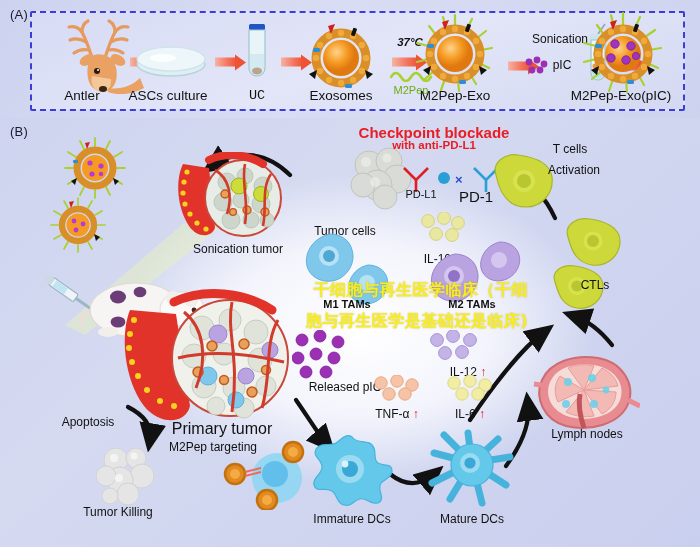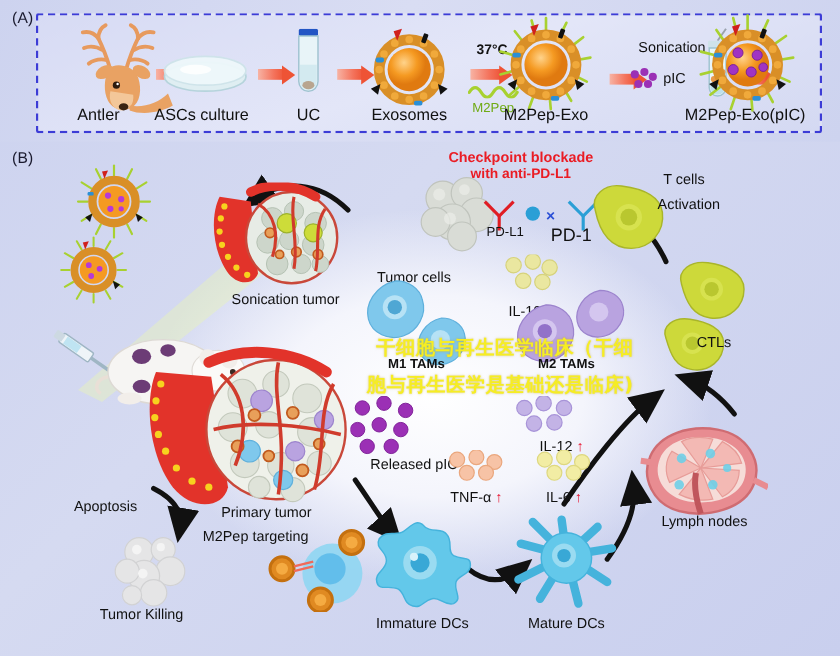--- a/index.html
+++ b/index.html
@@ -132,21 +132,21 @@
     <div class="a-label" style="left:168px;top:88px;">ASCs culture</div>
 
     <div class="arr" style="left:215px;top:62px;width:22px;"></div>
 
     <svg style="position:absolute;left:243px;top:24px;" width="28" height="60" viewBox="0 0 28 60">
       <rect x="6" y="0" width="16" height="6" rx="1.5" fill="#2255c4"></rect>
       <path d="M6 6 h16 v38 a8 8 0 0 1 -16 0 Z" fill="#e8f4f8" stroke="#9fc3d0" stroke-width="1.2"></path>
       <path d="M7 30 h14 v14 a7 7 0 0 1 -14 0 Z" fill="#cfe8ef" opacity=".85"></path>
       <ellipse cx="14" cy="47" rx="5" ry="3.4" fill="#b8a58f"></ellipse>
     </svg>
-    <div class="a-label" style="left:257px;top:88px;">UC</div>
+    <div class="a-label" style="left:257px;top:88px;font-family:Liberation Mono, monospace;">UC</div>
 
     <div class="arr" style="left:281px;top:62px;width:22px;"></div>
 
     <svg class="exo" style="left:341px;top:58px;" width="72" height="72" viewBox="0 0 72 72">
       <g>
         <circle cx="36" cy="36" r="25" fill="none" stroke="#d98f27" stroke-width="9"></circle>
         <circle cx="36" cy="36" r="18" fill="url(#g1)"></circle>
         <defs>
           <radialGradient id="g1" cx="38%" cy="34%">
             <stop offset="0%" stop-color="#ffd38b"></stop>
@@ -176,21 +176,21 @@
         <path d="M26 12 l-3 -8 l7 -2 z" fill="#d0201c"></path>
         <rect x="47" y="6" width="4" height="8" rx="1" fill="#111" transform="rotate(20 49 10)"></rect>
         <path d="M60 48 l8 4 l-6 5 z" fill="#111"></path>
         <path d="M12 48 l-8 4 l6 5 z" fill="#111"></path>
         <rect x="8" y="26" width="7" height="4" rx="1.5" fill="#2b8fd6"></rect>
         <rect x="40" y="62" width="7" height="4" rx="1.5" fill="#2b8fd6"></rect>
       </g>
     </svg>
     <div class="a-label" style="left:341px;top:88px;">Exosomes</div>
 
-    <div class="a-small" style="left:410px;top:36px;color:#111;">37°C</div>
+    <div class="a-small" style="left:410px;top:36px;color:#111;font-style:italic;">37°C</div>
     <div class="arr" style="left:392px;top:62px;width:26px;"></div>
 
     <svg style="position:absolute;left:390px;top:68px;" width="44" height="14" viewBox="0 0 44 14">
       <path d="M1 9 q5 -8 10 0 t10 0 t10 0 t10 0" fill="none" stroke="#a8d130" stroke-width="2.6" stroke-linecap="round"></path>
     </svg>
     <div class="a-small" style="left:411px;top:84px;color:#6faa14;font-weight:normal;font-size:11px;">M2Pep</div>
 
     <svg class="exo" style="left:455px;top:55px;" width="86" height="86" viewBox="0 0 86 86">
       <g>
 
@@ -493,21 +493,21 @@
         <circle cx="40" cy="52" r="12"></circle>
     </g>
     <g fill="#eceee9" opacity=".7">
       <circle cx="21" cy="17" r="5"></circle>
         <circle cx="42" cy="13" r="4.5"></circle>
         <circle cx="30" cy="37" r="5"></circle>
     </g>
   </svg>
   <div class="b-label" style="left:345px;top:224px;font-size:12px;">Tumor cells</div>
 
-  <div class="b-label red" style="left:434px;top:124px;font-size:12px;">Checkpoint blockade</div>
+  <div class="b-label red" style="left:434px;top:124px;font-size:15px;">Checkpoint blockade</div>
   <div class="b-label red" style="left:434px;top:139px;font-size:11.5px;">with anti-PD-L1</div>
 
   <svg style="position:absolute;left:398px;top:162px;" width="110" height="38" viewBox="0 0 110 38">
     <path d="M6 6 L18 18 L30 6" fill="none" stroke="#e01c24" stroke-width="2.6"></path>
     <line x1="18" y1="18" x2="18" y2="30" stroke="#e01c24" stroke-width="2.6"></line>
     <circle cx="46" cy="16" r="6" fill="#2a9fd6"></circle>
     <text x="57" y="22" font-family="Liberation Sans" font-size="13" font-weight="bold" fill="#2a4fd6">×</text>
     <path d="M100 6 L88 18 L76 6" fill="none" stroke="#2a9fd6" stroke-width="2.6"></path>
     <line x1="88" y1="18" x2="88" y2="30" stroke="#2a9fd6" stroke-width="2.6"></line>
   </svg>
@@ -614,21 +614,21 @@
         <circle cx="146" cy="82" r="4.5"></circle>
     </g>
     <g stroke="#d03b2c" stroke-width="3" fill="none">
       <path d="M64 24 C84 40 88 70 76 100"></path>
       <path d="M112 14 C106 44 120 70 112 124"></path>
       <path d="M158 32 C144 56 152 86 142 120"></path>
       <path d="M58 70 C90 62 130 66 164 74"></path>
     </g>
     <path d="M54 14 C84 0 124 4 152 22" stroke="#e2332a" stroke-width="9" fill="none" stroke-linecap="round"></path>
   </svg>
-  <div class="b-label" style="left:222px;top:420px;font-size:12px;">Primary tumor</div>
+  <div class="b-label" style="left:222px;top:420px;font-size:16px;">Primary tumor</div>
 
   <div class="b-label" style="left:213px;top:440px;font-size:12px;">M2Pep targeting</div>
   <svg style="position:absolute;left:205px;top:438px;" width="110" height="72" viewBox="0 0 110 72">
     <circle cx="72" cy="40" r="25" fill="#8fd6f2" opacity=".9"></circle>
     <circle cx="70" cy="36" r="13" fill="#55b8e8" opacity=".8"></circle>
     <g>
       <circle cx="88" cy="14" r="10" fill="#e08a22" stroke="#c4700f" stroke-width="2.5"></circle>
       <circle cx="88" cy="14" r="5" fill="#f5ab42"></circle>
       <circle cx="30" cy="36" r="10" fill="#e08a22" stroke="#c4700f" stroke-width="2.5"></circle>
       <circle cx="30" cy="36" r="5" fill="#f5ab42"></circle>

